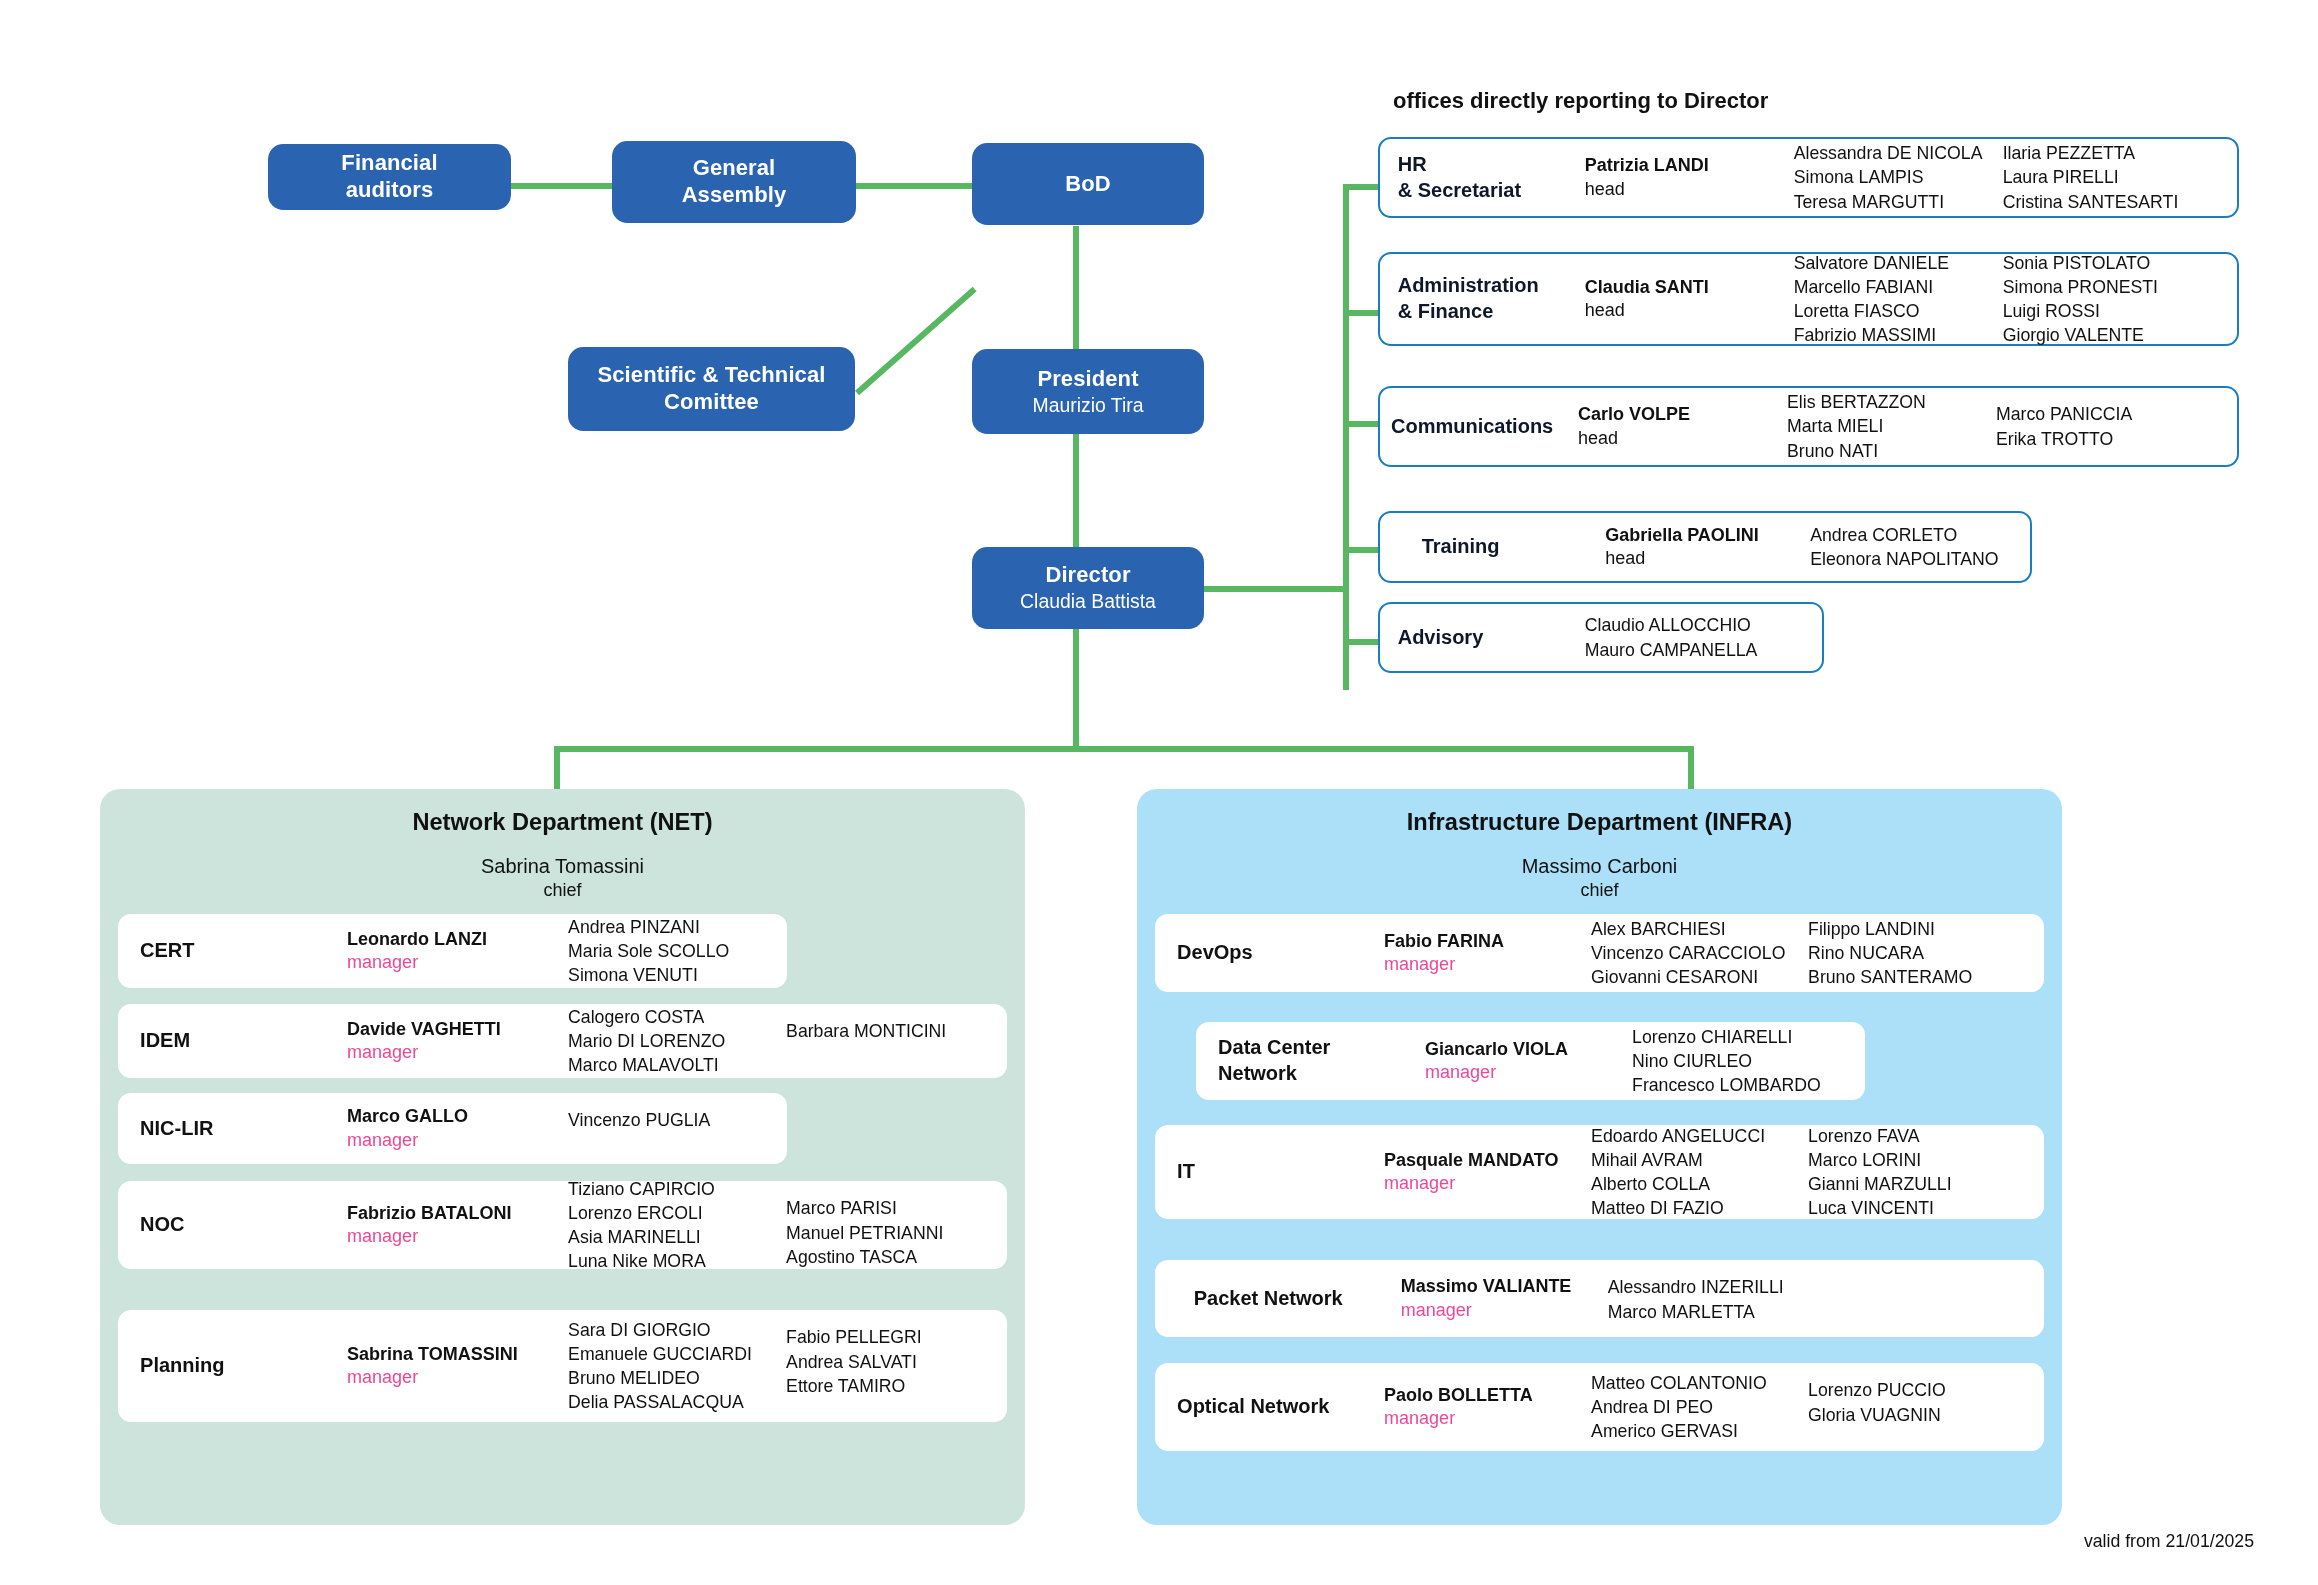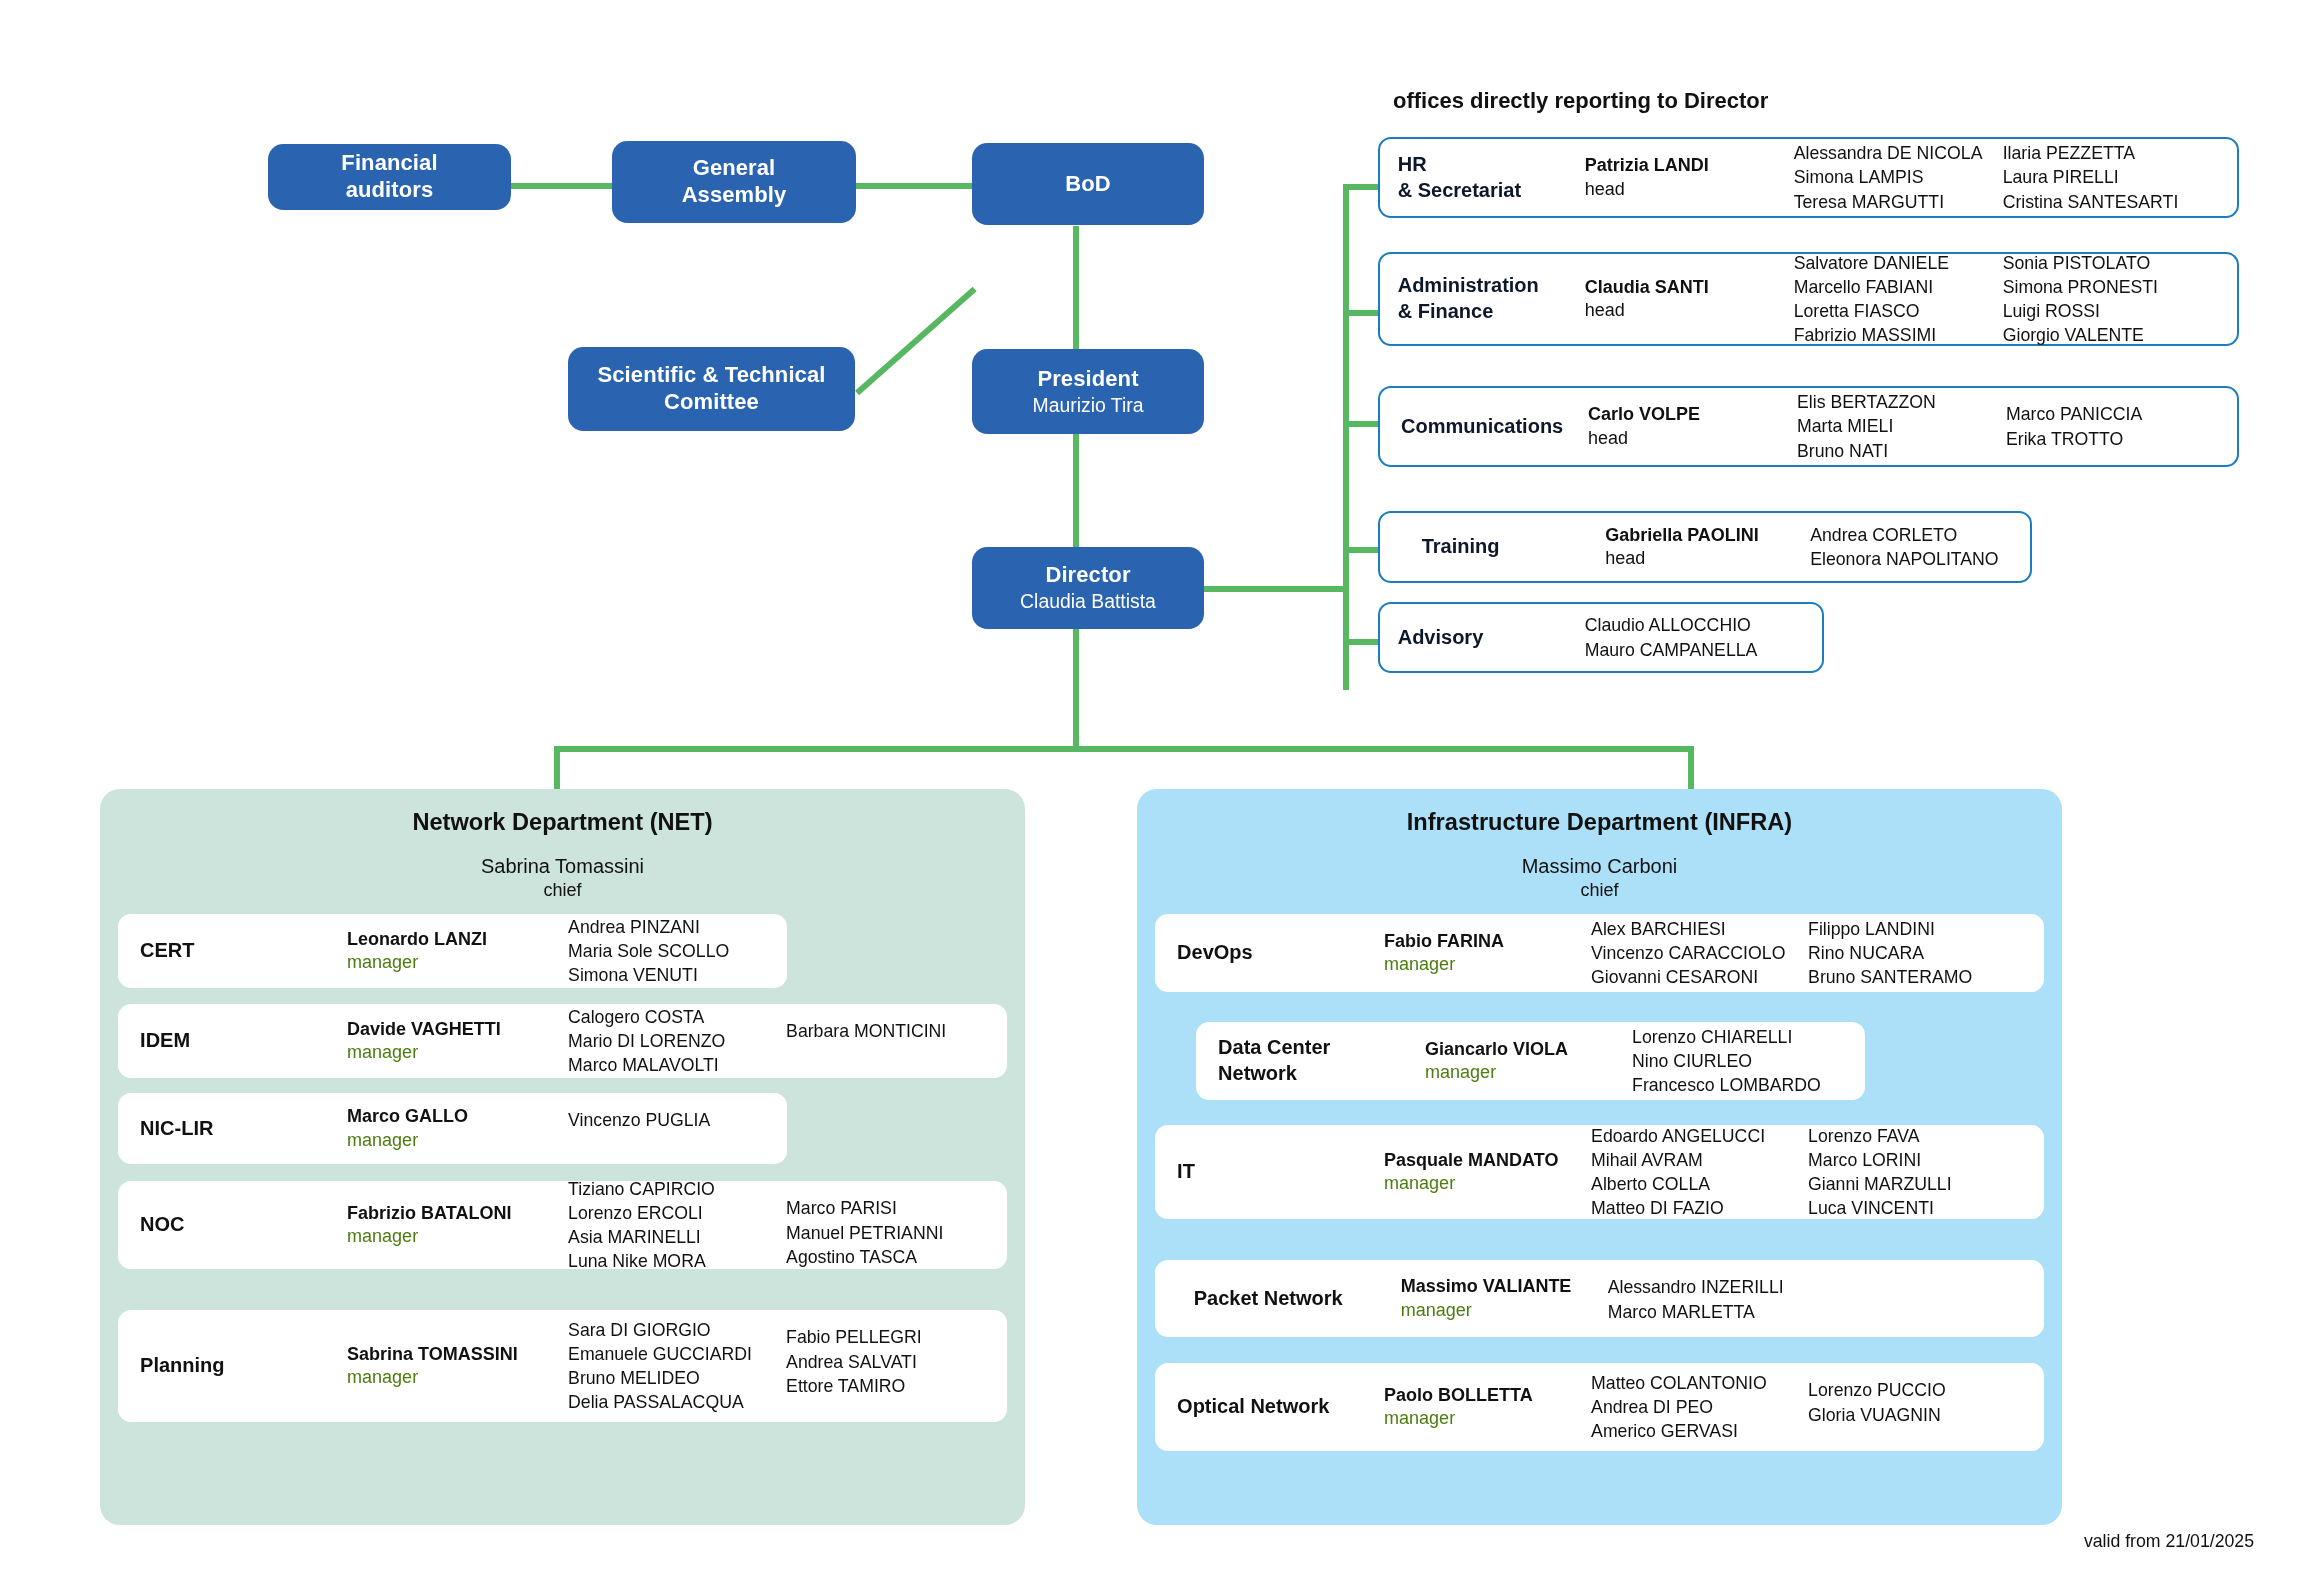--- a/index.html
+++ b/index.html
@@ -152,21 +152,21 @@
     font-weight: bold;
     font-size: 18px;
     line-height: 1.3;
     color: #111111;
     white-space: nowrap;
   }
   .unit .u-mgr-role {
     font-weight: normal;
     font-size: 18px;
     line-height: 1.3;
-    color: #4d7c0f;
+    color: #ec4899;
   }
   .unit .u-col {
     font-size: 17.7px;
     line-height: 1.37;
     color: #111111;
   }
   .unit .u-col div { white-space: nowrap; }
 
   
   .footer-note {
@@ -272,21 +272,21 @@
     </div>
     <div class="o-col" style="width:218px;">
       <div>Sonia PISTOLATO</div>
       <div>Simona PRONESTI</div>
       <div>Luigi ROSSI</div>
       <div>Giorgio VALENTE</div>
     </div>
   </div>
 
   <div class="office" style="left:1378px; top:386px; width:861px; height:81px;">
-    <div class="o-name" style="width:187px; padding-left:21px;">Communications</div>
+    <div class="o-name" style="width:187px; padding-left:11px;">Communications</div>
     <div style="width:209px;">
       <div class="o-head-name">Carlo VOLPE</div>
       <div class="o-head-role">head</div>
     </div>
     <div class="o-col" style="width:209px;">
       <div>Elis BERTAZZON</div>
       <div>Marta MIELI</div>
       <div>Bruno NATI</div>
     </div>
     <div class="o-col" style="width:218px;">

